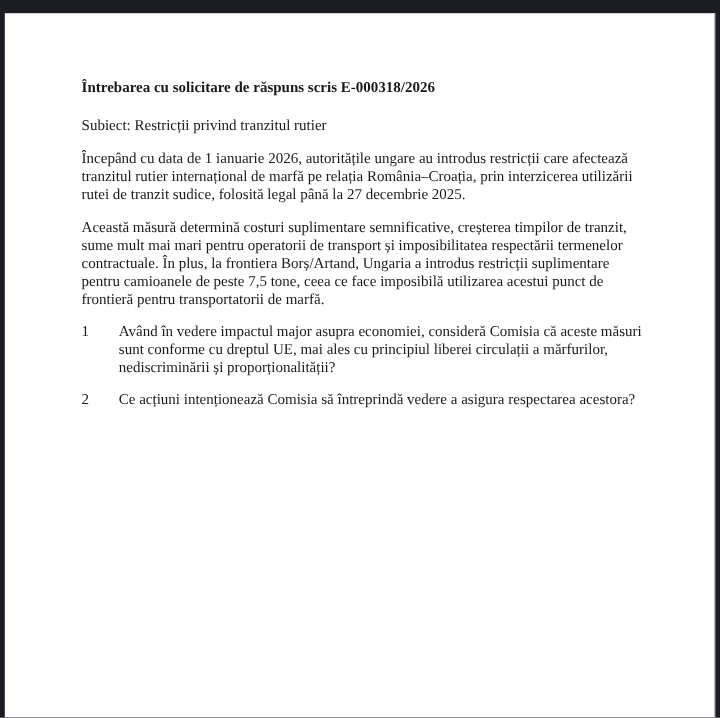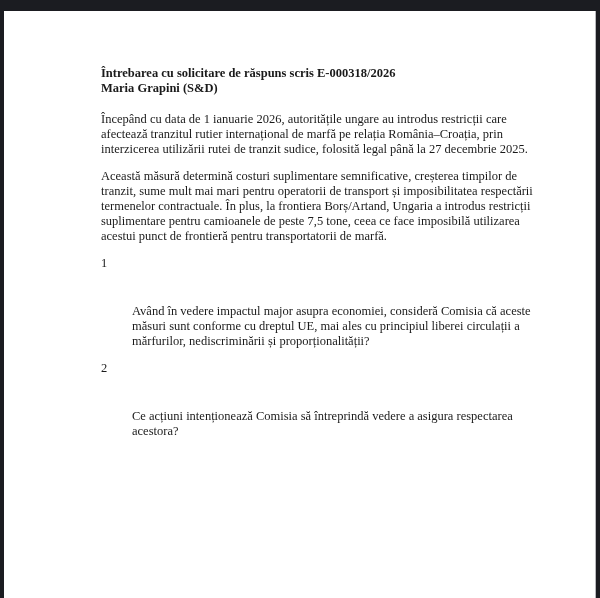--- a/index.html
+++ b/index.html
@@ -21,21 +21,21 @@
   }
   .page {
     position: absolute;
     left: 4px;
     top: 11px;
     width: 592px;
     height: 587px;
     box-sizing: border-box;
     background: #ffffff;
     border-right: 1px solid #b9b9bd;
-    padding: 55px 55px 40px 97px;
+    padding: 55px 55px 40px 64px;
     color: #1a1a1a;
     font-size: 12.5px;
     line-height: 15px;
   }
   .doc-header {
     margin: 0 0 16px 0;
   }
   .doc-header p {
     margin: 0;
   }
@@ -52,37 +52,36 @@
   .question {
     display: flex;
     margin: 0 0 12px 0;
     max-width: 470px;
   }
   .q-num {
     flex: 0 0 31px;
   }
   .q-text {
     flex: 1;
-    margin-top: 48px;
   }
   .submission {
     margin: 10px 0 0 0;
   }
 </style>
 </head>
 <body>
 
 <div class="frame">
   <div class="page">
 
     <div class="doc-header">
       <p class="bold">Întrebarea cu solicitare de răspuns scris E-000318/2026</p>
-      <p class="bold">Maria Grapini (S&amp;D)</p>
     </div>
 
+    <p class="subject">Subiect: Restricții privind tranzitul rutier</p>
 
     <p class="para">Începând cu data de 1 ianuarie 2026, autoritățile ungare au introdus restricții care afectează tranzitul rutier internațional de marfă pe relația România–Croația, prin interzicerea utilizării rutei de tranzit sudice, folosită legal până la 27 decembrie 2025.</p>
     <p class="para">Această măsură determină costuri suplimentare semnificative, creșterea timpilor de tranzit, sume mult mai mari pentru operatorii de transport și imposibilitatea respectării termenelor contractuale. În plus, la frontiera Borș/Artand, Ungaria a introdus restricții suplimentare pentru camioanele de peste 7,5 tone, ceea ce face imposibilă utilizarea acestui punct de frontieră pentru transportatorii de marfă.</p>
 
     <div class="question">
       <span class="q-num">1</span>
       <span class="q-text">Având în vedere impactul major asupra economiei, consideră Comisia că aceste măsuri sunt conforme cu dreptul UE, mai ales cu principiul liberei circulații a mărfurilor, nediscriminării și proporționalității?</span>
     </div>
 
     <div class="question">

